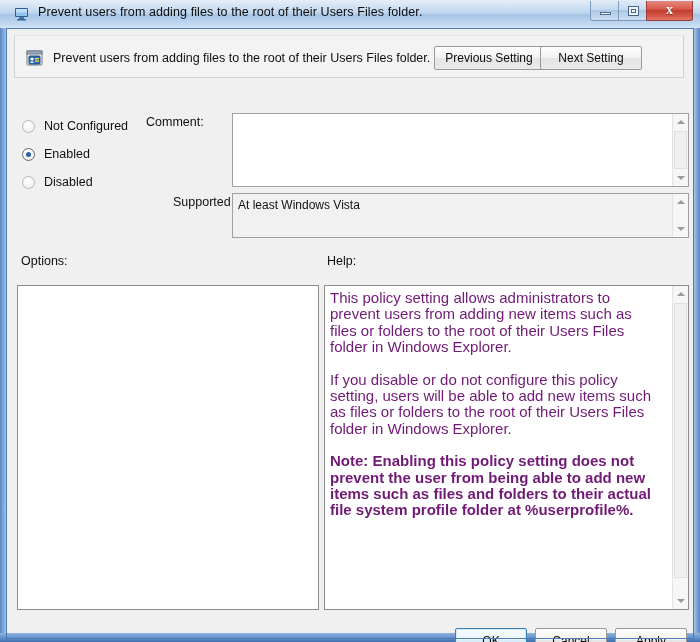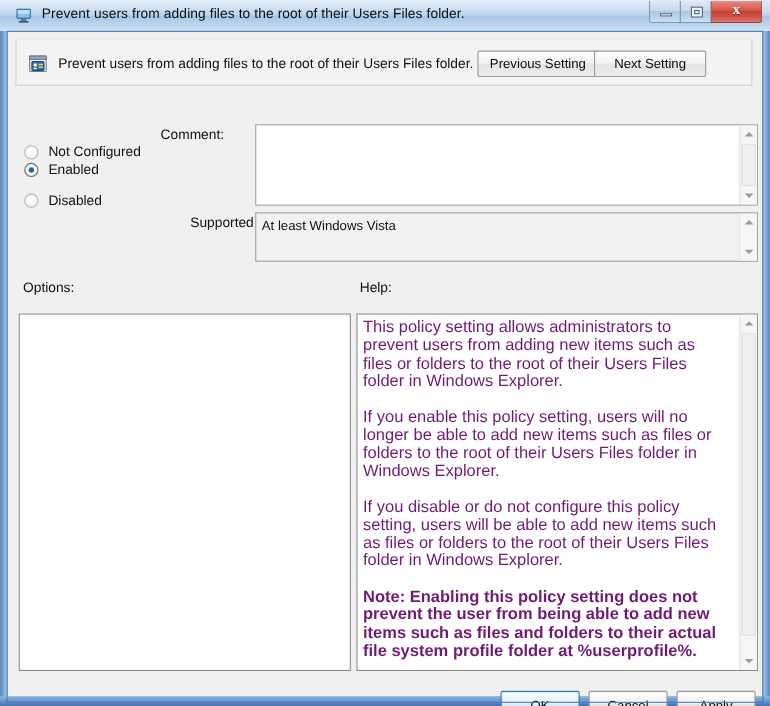--- a/index.html
+++ b/index.html
@@ -198,21 +198,21 @@
   .nav-btn.next { left: 525px; width: 102px; }
 
   
   .radio-row {
     position: absolute;
     left: 15px;
     display: flex;
     align-items: center;
     cursor: default;
   }
-  .radio-row.r1 { top: 90px; margin-top: 12px; }
+  .radio-row.r1 { top: 90px; }
   .radio-row.r2 { top: 118px; }
   .radio-row.r3 { top: 146px; }
   .radio-mark {
     width: 13px; height: 13px;
     border-radius: 50%;
     box-sizing: border-box;
     border: 1px solid #b8b8b8;
     background: radial-gradient(circle at 45% 35%, #ffffff 0%, #f4f4f4 60%, #e6e6e6 100%);
     position: relative;
     flex: 0 0 auto;
@@ -452,21 +452,20 @@
     <span class="field-label label-options">Options:</span>
     <span class="field-label label-help">Help:</span>
 
     <div class="pane options">
       <span class="textbox-text"></span>
     </div>
 
     <div class="pane help">
       <div class="help-text">
         <p>This policy setting allows administrators to prevent users from adding new items such as files or folders to the root of their Users Files folder in Windows Explorer.</p>
-        <p>If you enable this policy setting, users will no longer be able to add new items such as files or folders to the root of their Users Files folder in Windows Explorer.</p>
         <p>If you disable or do not configure this policy setting, users will be able to add new items such as files or folders to the root of their Users Files folder in Windows Explorer.</p>
         <p>Note: Enabling this policy setting does not prevent the user from being able to add new items such as files and folders to their actual file system profile folder at %userprofile%.</p>
       </div>
       <div class="vscroll" style="border-left:1px solid #e3e3e3;">
         <div class="arrow up">
             <span class="tri-up"></span>
           </div>
         <div class="arrow down">
             <span class="tri-down"></span>
           </div>

